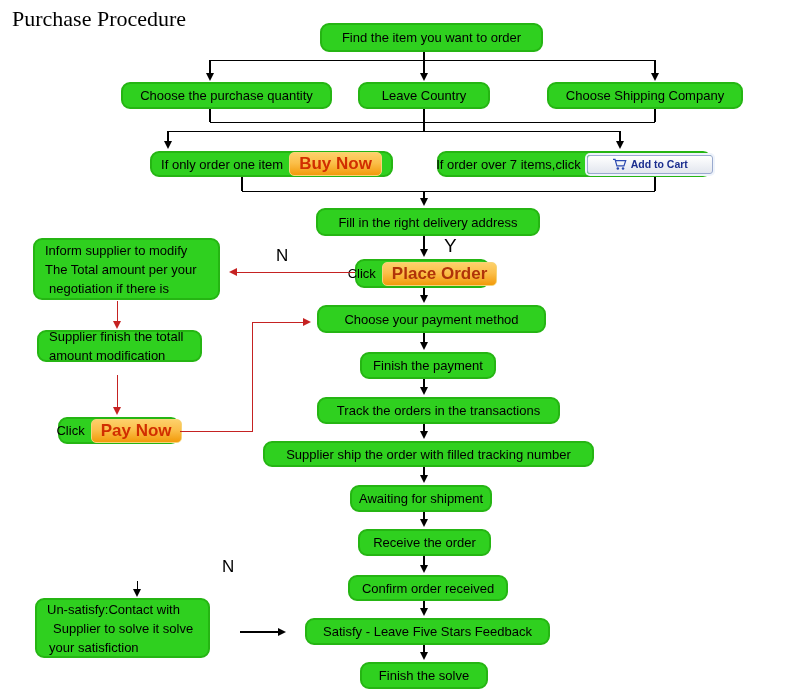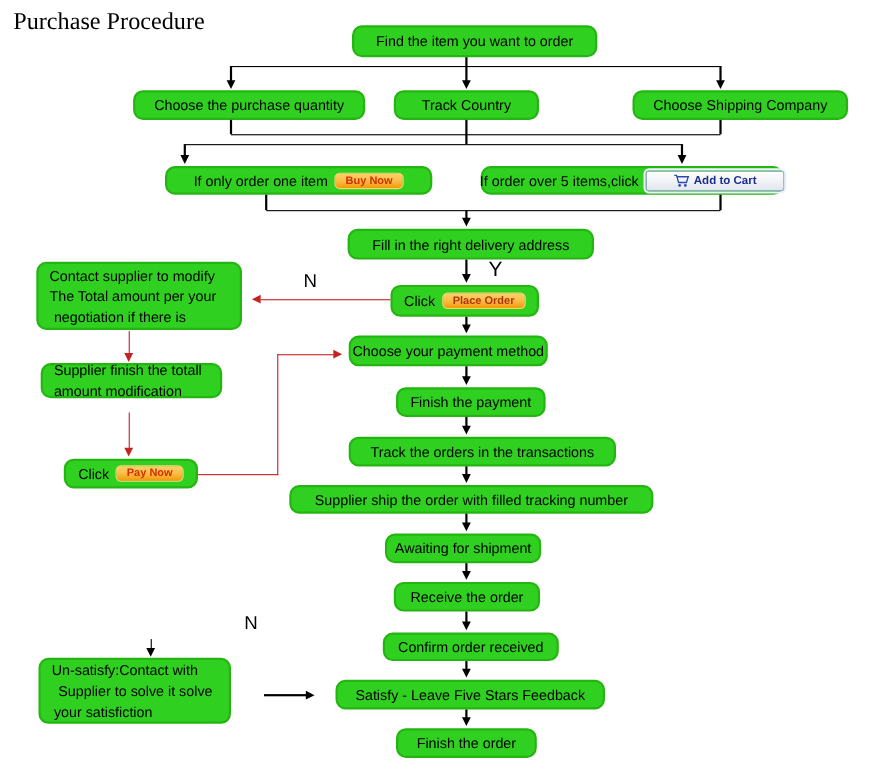--- a/index.html
+++ b/index.html
@@ -6,21 +6,21 @@
   #stage{position:relative;width:800px;height:700px;background:#ffffff;overflow:hidden;
          font-family:"Liberation Sans",sans-serif}
   .title{position:absolute;left:12px;top:6px;font-family:"Liberation Serif",serif;
          font-weight:normal;font-size:22px;color:#000}
   .node{position:absolute;box-sizing:border-box;background:#2fd01f;border:2px solid #25b513;
         border-radius:9px;display:flex;align-items:center;justify-content:center;
         font-size:13px;color:#000;text-align:right;padding:1px 6px;gap:6px;white-space:nowrap}
   .node.multi{flex-direction:column;align-items:flex-start;justify-content:center;
         text-align:left;padding:2px 4px 2px 10px;line-height:19px;gap:0;white-space:normal}
   .btn-orange{background:linear-gradient(#fdd06a,#fbbf4a 45%,#f29a0a);border:1px solid #f6d478;
-        border-radius:5px;color:#d12e00;font-weight:bold;font-size:10px;padding:1px 9px;
+        border-radius:5px;color:#d12e00;font-weight:bold;font-size:17px;padding:1px 9px;
         white-space:nowrap}
   .btn-cart{background:linear-gradient(#ffffff,#e2e6ee);border:1px solid #9aaacf;
         box-shadow:0 0 0 2px #eef3fb;border-radius:3px;color:#1c2f8f;font-weight:bold;
         font-size:10.5px;display:flex;align-items:center;gap:4px;padding:2px 24px;white-space:nowrap}
   .vl{position:absolute;width:2px;background:#000}
   .hl{position:absolute;height:1px;background:#000}
   .vl.red{width:1px;background:#c52222}
   .hl.red{background:#c52222}
   .ah{position:absolute;width:0;height:0}
   .ah.down{border-left:4px solid transparent;border-right:4px solid transparent;border-top:8px solid #000}
@@ -40,66 +40,66 @@
   <div class="title">Purchase Procedure</div>
 
   <div class="node" style="left:320px;top:23px;width:223px;height:29px">
     <span>Find the item you want to order</span>
   </div>
 
   <div class="node" style="left:121px;top:82px;width:211px;height:27px">
     <span>Choose the purchase quantity</span>
   </div>
   <div class="node" style="left:358px;top:82px;width:132px;height:27px">
-    <span>Track Country</span>
-  </div>
-  <div class="node" style="left:575px;top:82px;width:196px;height:27px">
+    <span>Leave Country</span>
+  </div>
+  <div class="node" style="left:547px;top:82px;width:196px;height:27px">
     <span>Choose Shipping Company</span>
   </div>
 
   <div class="node" style="left:150px;top:151px;width:243px;height:26px">
     <span>If only order one item</span>
     <span class="btn-orange">Buy Now</span>
   </div>
   <div class="node" style="left:437px;top:151px;width:275px;height:26px">
-    <span>If order over 5 items,click</span>
+    <span>If order over 7 items,click</span>
     <span class="btn-cart">
       <svg class="cart-svg" width="15" height="13" viewBox="0 0 16 14">
         <path d="M1 1.5h2.2l2 7h7.6l1.9-5.6H4" fill="none" stroke="#2b49b0" stroke-width="1.3"></path>
         <circle cx="6.2" cy="11.4" r="1.35" fill="#2b49b0"></circle>
         <circle cx="11.8" cy="11.4" r="1.35" fill="#2b49b0"></circle>
       </svg>
       <span>Add to Cart</span>
     </span>
   </div>
 
   <div class="node" style="left:316px;top:208px;width:224px;height:28px">
     <span>Fill in the right delivery address</span>
   </div>
 
   <div class="node" style="left:355px;top:259px;width:135px;height:29px">
     <span>Click</span>
     <span class="btn-orange" style="color:#b03309">Place Order</span>
   </div>
 
   <div class="node multi" style="left:33px;top:238px;width:187px;height:62px">
-    <span>Contact supplier to modify</span>
+    <span>Inform supplier to modify</span>
     <span>The Total amount per your</span>
     <span style="padding-left:4px">negotiation if there is</span>
   </div>
   <div class="node multi" style="left:37px;top:330px;width:165px;height:32px">
     <span>Supplier finish the totall</span>
     <span>amount modification</span>
   </div>
   <div class="node" style="left:58px;top:417px;width:122px;height:27px">
     <span>Click</span>
     <span class="btn-orange">Pay Now</span>
   </div>
 
-  <div class="node" style="left:317px;top:305px;width:181px;height:28px">
+  <div class="node" style="left:317px;top:305px;width:229px;height:28px">
     <span>Choose your payment method</span>
   </div>
   <div class="node" style="left:360px;top:352px;width:136px;height:27px">
     <span>Finish the payment</span>
   </div>
   <div class="node" style="left:317px;top:397px;width:243px;height:27px">
     <span>Track the orders in the transactions</span>
   </div>
   <div class="node" style="left:263px;top:441px;width:331px;height:26px">
     <span>Supplier ship the order with filled tracking number</span>
@@ -110,21 +110,21 @@
   <div class="node" style="left:358px;top:529px;width:133px;height:27px">
     <span>Receive the order</span>
   </div>
   <div class="node" style="left:305px;top:618px;width:245px;height:27px">
     <span>Satisfy - Leave Five Stars Feedback</span>
   </div>
   <div class="node" style="left:348px;top:575px;width:160px;height:26px">
     <span>Confirm order received</span>
   </div>
   <div class="node" style="left:360px;top:662px;width:128px;height:27px">
-    <span>Finish the order</span>
+    <span>Finish the solve</span>
   </div>
   <div class="node multi" style="left:35px;top:598px;width:175px;height:60px">
     <span>Un-satisfy:Contact with</span>
     <span style="padding-left:6px">Supplier to solve it solve</span>
     <span style="padding-left:2px">your satisfiction</span>
   </div>
 
   <div class="lbl" style="left:444px;top:235px;font-size:19px">Y</div>
   <div class="lbl" style="left:276px;top:246px">N</div>
   <div class="lbl" style="left:222px;top:557px">N</div>

